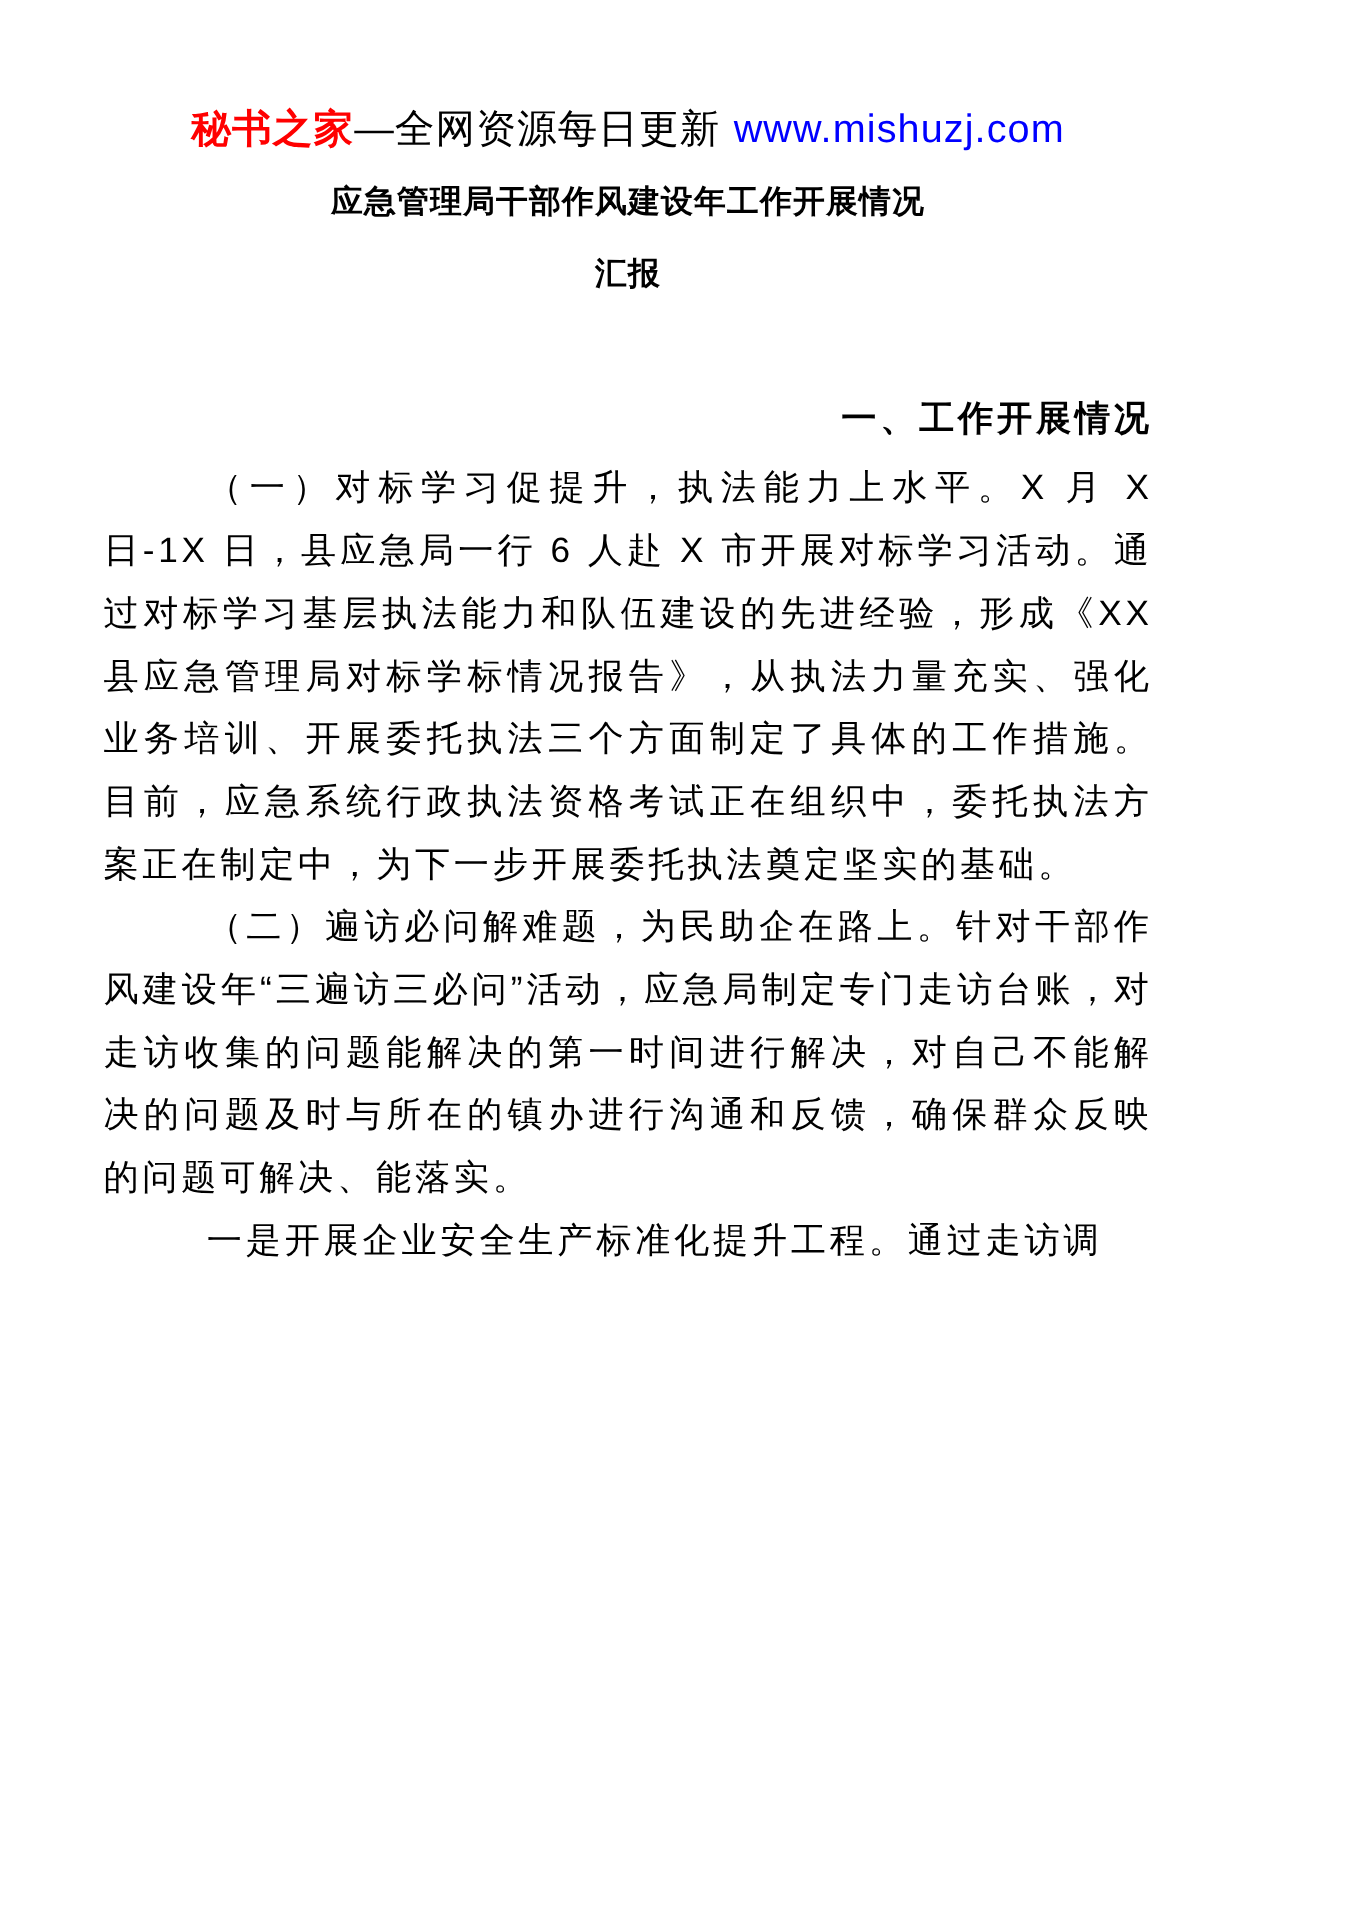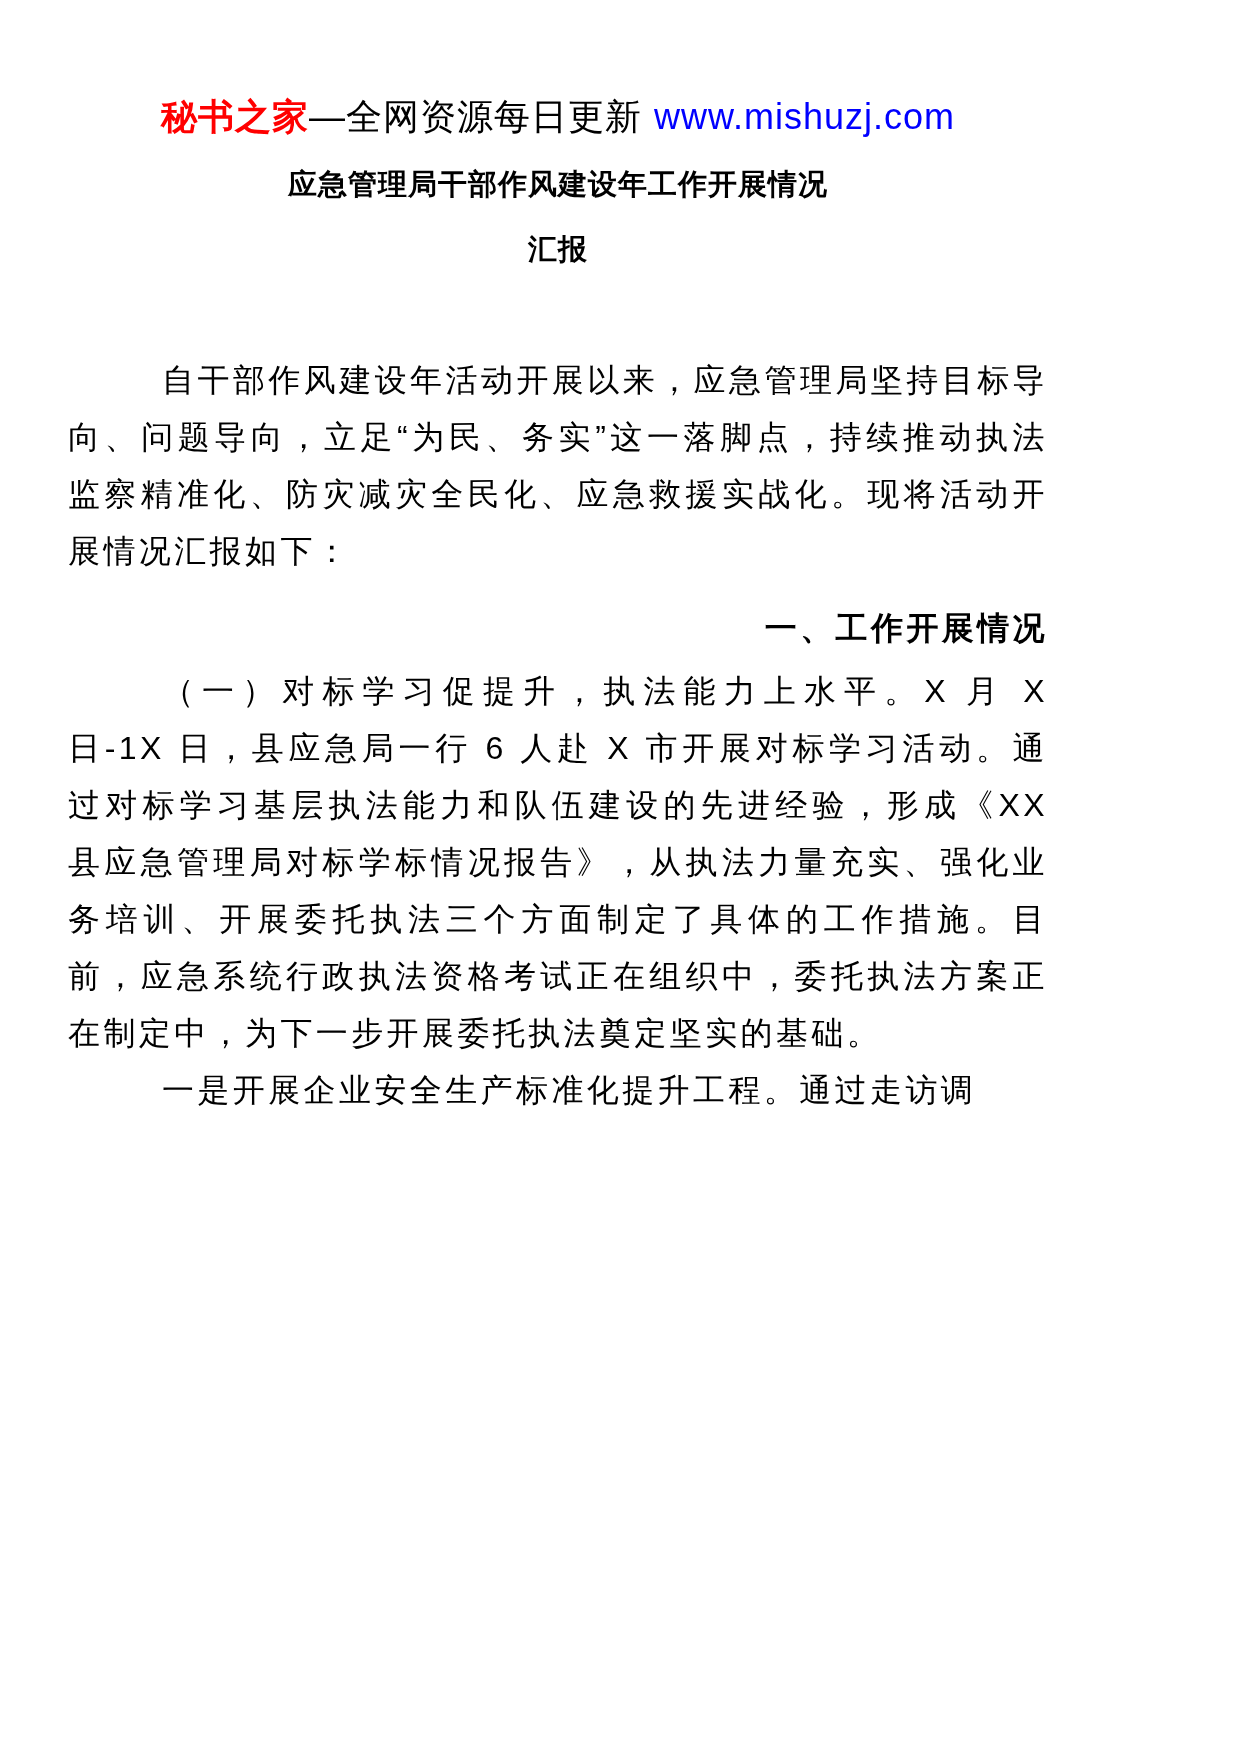--- a/index.html
+++ b/index.html
@@ -10,21 +10,21 @@
   .page {
     position: relative;
     width: 1240px;
     height: 1754px;
     background: #ffffff;
     overflow: hidden;
     font-family: "Liberation Sans", "DejaVu Sans", sans-serif;
     color: #000000;
   }
   .content {
-    padding-left: 68px;
+    padding-left: 94px;
     padding-right: 192px; 
   }
   .site-header {
     padding-top: 94px;
     text-align: center;
     font-size: 36px;
     line-height: 46px;
     letter-spacing: 1px;
     white-space: nowrap;
   }
@@ -78,20 +78,20 @@
     <div class="site-header">
       <span class="site-name" style="color: rgb(255, 0, 0);">秘书之家</span><span class="site-dash" style="color: rgb(0, 0, 0);">—</span><span class="site-tagline" style="color: rgb(0, 0, 0);">全网资源每日更新</span><span class="site-url" style="color: rgb(0, 0, 255);">www.mishuzj.com</span>
     </div>
 
     <h1 class="doc-title">
       <span>应急管理局干部作风建设年工作开展情况</span><br>
       <span>汇报</span>
     </h1>
 
     <div class="doc-body">
-      <p class="para">自干部作风建设年活动开展以来，应急管理局坚持目标导向、问题导向，立足“为民、务实”这一落脚点，持续推动执法监察精准化、防灾减灾全民化、应急救援实战化。现将活动开展情况汇报如下：</p>
       <p class="para heading">一、工作开展情况</p>
       <p class="para">（一）对标学习促提升，执法能力上水平。X 月 X 日-1X 日，县应急局一行 6 人赴 X 市开展对标学习活动。通过对标学习基层执法能力和队伍建设的先进经验，形成《XX 县应急管理局对标学标情况报告》，从执法力量充实、强化业务培训、开展委托执法三个方面制定了具体的工作措施。目前，应急系统行政执法资格考试正在组织中，委托执法方案正在制定中，为下一步开展委托执法奠定坚实的基础。</p>
+      <p class="para">（二）遍访必问解难题，为民助企在路上。针对干部作风建设年“三遍访三必问”活动，应急局制定专门走访台账，对走访收集的问题能解决的第一时间进行解决，对自己不能解决的问题及时与所在的镇办进行沟通和反馈，确保群众反映的问题可解决、能落实。</p>
       <p class="para">一是开展企业安全生产标准化提升工程。通过走访调</p>
     </div>
 
   </div>
 </div>
 
 </body></html>

